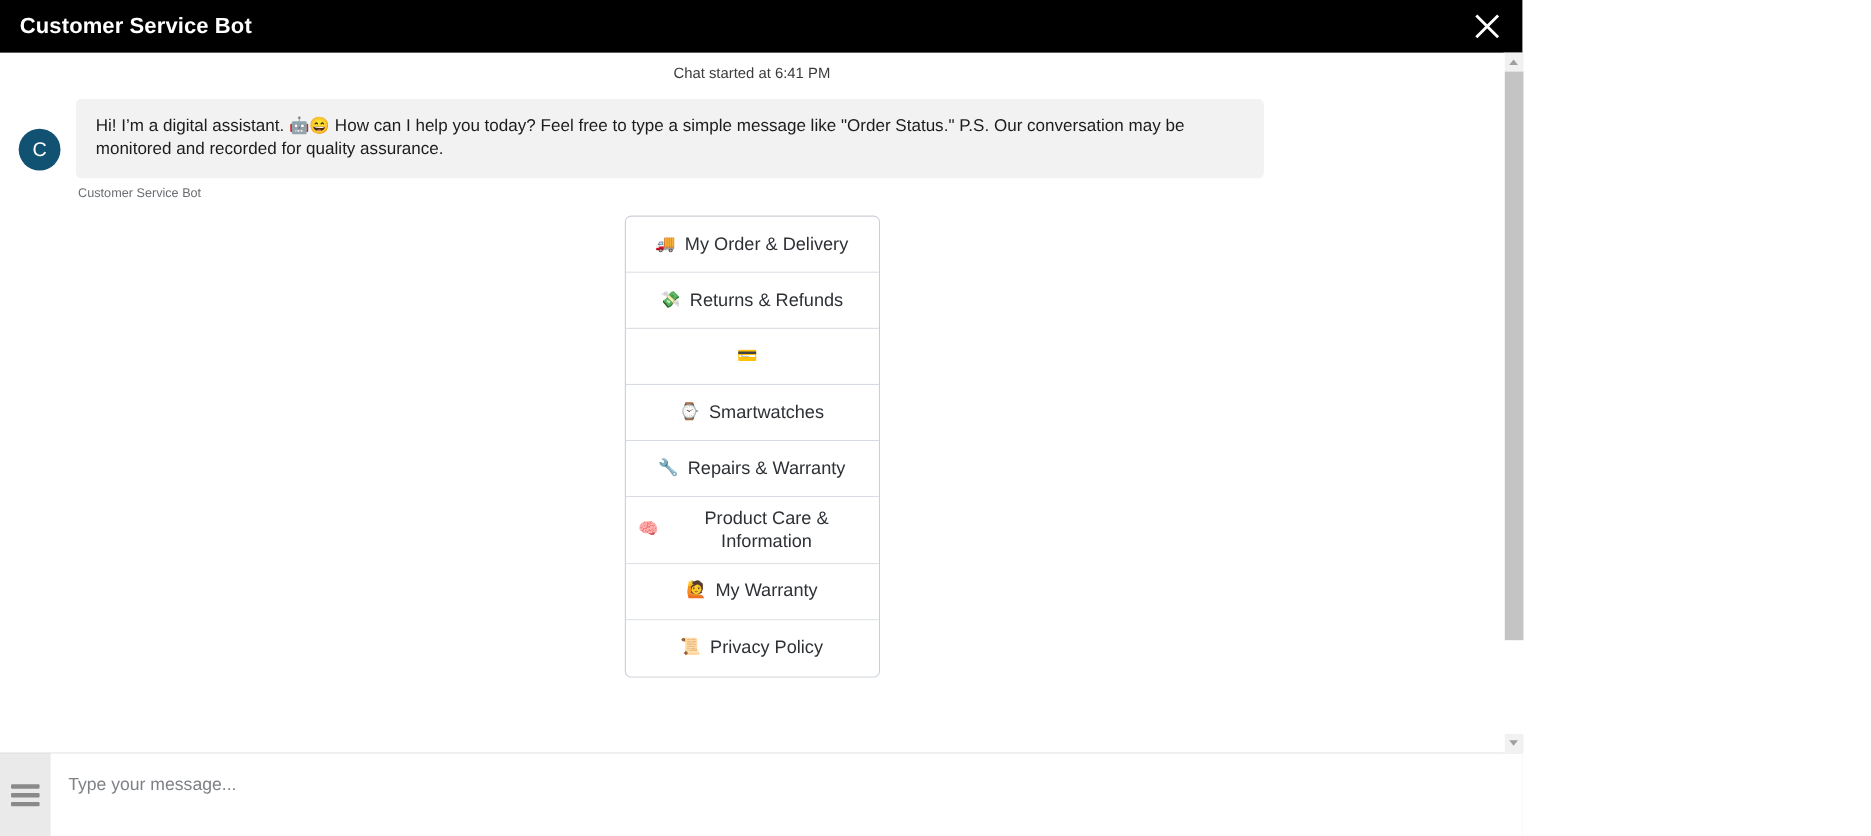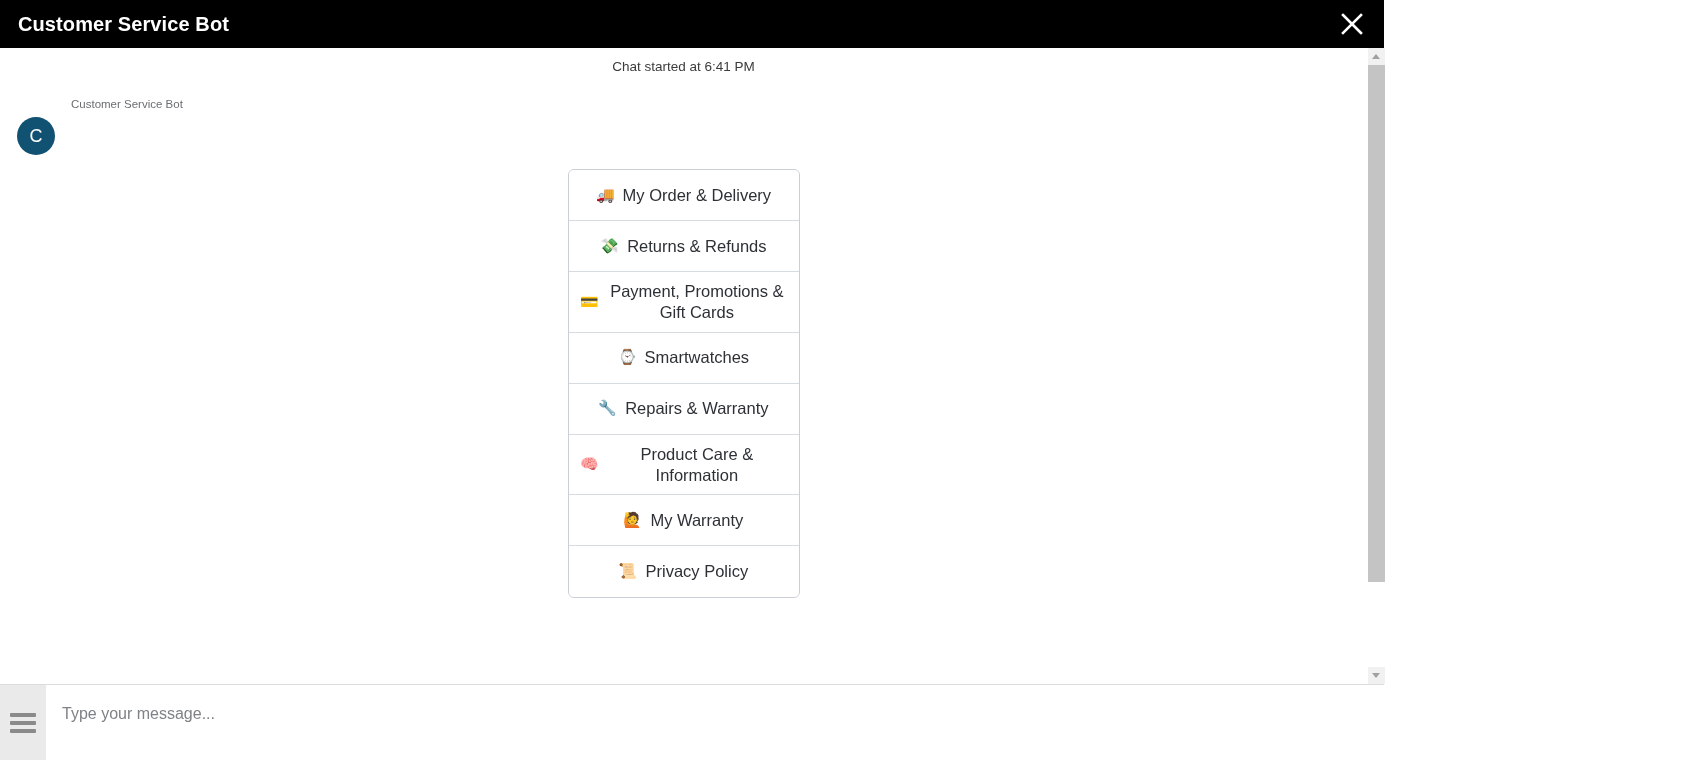--- a/index.html
+++ b/index.html
@@ -261,36 +261,36 @@
 
   <div class="chat-body-wrap">
 
     <div class="chat-transcript">
 
       <div class="chat-started">Chat started at 6:41 PM</div>
 
       <div class="msg-row">
         <div class="avatar">C</div>
         <div class="msg-col">
+          <div class="bubble"><span>Hi! I’m a digital assistant. </span><span class="emo">🤖</span><span class="emo">😄</span><span> How can I help you today? Feel free to type a simple message like "Order Status." P.S. Our conversation may be monitored and recorded for quality assurance.</span></div>
           <div class="sender-label">Customer Service Bot</div>
         </div>
       </div>
 
       <div class="menu-list">
           <div class="menu-item">
             <span class="mi-emoji">🚚</span>
             <span class="mi-label">My Order &amp; Delivery</span>
           </div>
           <div class="menu-item">
             <span class="mi-emoji">💸</span>
             <span class="mi-label">Returns &amp; Refunds</span>
           </div>
           <div class="menu-item">
             <span class="mi-emoji">💳</span>
-            <span class="mi-label">Payment, Promotions &amp; Gift Cards</span>
           </div>
           <div class="menu-item">
             <span class="mi-emoji">⌚</span>
             <span class="mi-label">Smartwatches</span>
           </div>
           <div class="menu-item">
             <span class="mi-emoji">🔧</span>
             <span class="mi-label">Repairs &amp; Warranty</span>
           </div>
           <div class="menu-item">

